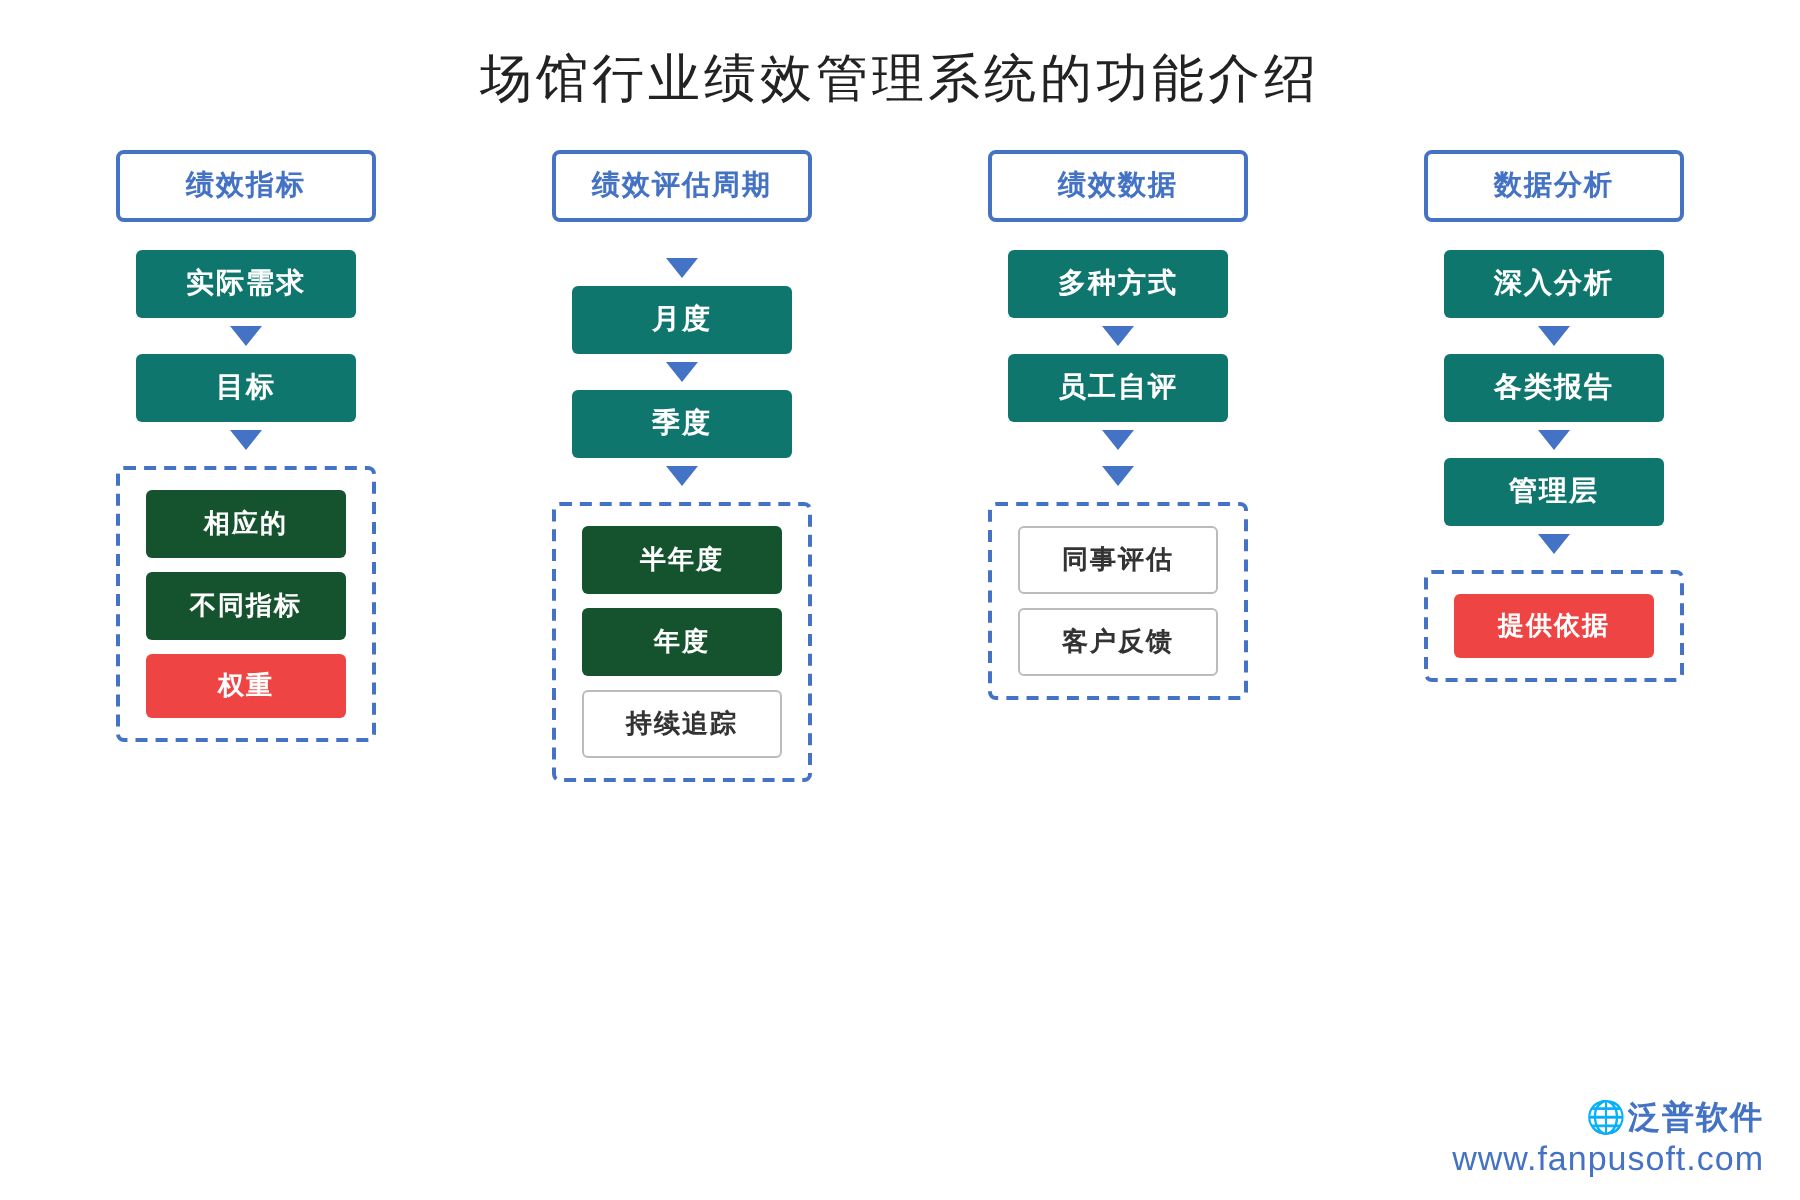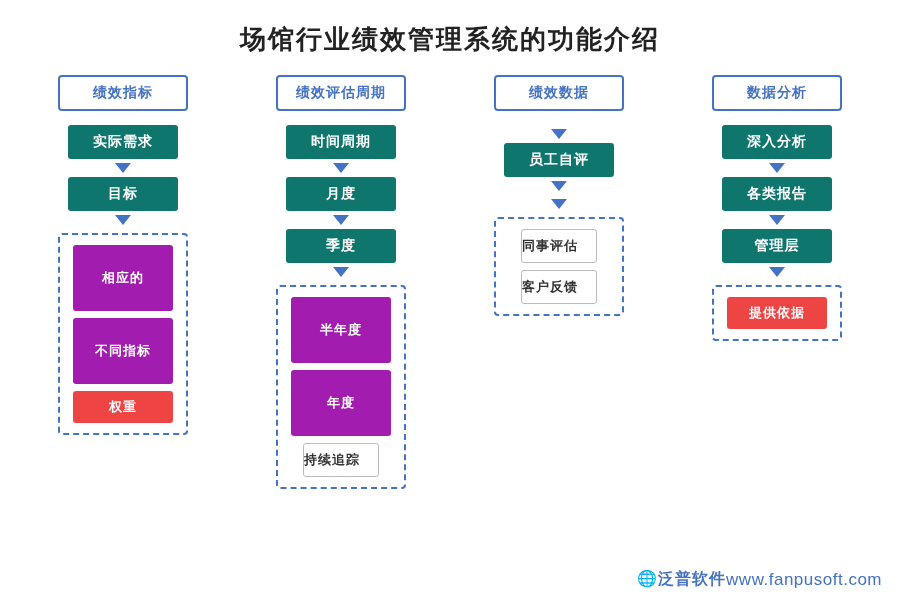--- a/index.html
+++ b/index.html
@@ -8,21 +8,21 @@
       height: 600px;
       background: #fff;
       font-family: "Microsoft YaHei", "SimHei", sans-serif;
       overflow: hidden;
       position: relative;
     }
 
     .page-title {
       text-align: center;
       font-size: 26px;
-      font-weight: bold;
+      font-weight: normal;
       color: #222;
       padding: 22px 0 18px 0;
       letter-spacing: 2px;
     }
 
     .main-container {
       display: flex;
       flex-direction: row;
       justify-content: center;
       align-items: flex-start;
@@ -83,26 +83,26 @@
       width: 130px;
       padding: 10px 8px;
       display: flex;
       flex-direction: column;
       align-items: center;
       gap: 7px;
       margin-top: 4px;
     }
 
     .gray-box {
-      background: #a21caf;
+      background: #14532d;
       color: #fff;
       font-size: 13px;
       font-weight: bold;
       border-radius: 3px;
-      padding: 24px 0;
+      padding: 8px 0;
       text-align: center;
       width: 100px;
       letter-spacing: 1px;
     }
 
     .dark-box {
       background: #ef4444;
       color: #fff;
       font-size: 13px;
       font-weight: bold;
@@ -113,32 +113,32 @@
       letter-spacing: 1px;
     }
 
     .white-box {
       background: #fff;
       color: #333;
       font-size: 13px;
       font-weight: bold;
       border-radius: 3px;
       padding: 7px 0;
-      text-align: left;
-      width: 76px;
+      text-align: center;
+      width: 100px;
       letter-spacing: 1px;
       border: 1px solid #bbb;
     }
 
     .watermark {
       position: absolute;
       bottom: 10px;
       right: 18px;
       display: flex;
-      flex-direction: row;
+      flex-direction: column;
       align-items: flex-end;
     }
 
     .watermark-logo {
       font-size: 16px;
       color: #4472c4;
       font-weight: bold;
       letter-spacing: 1px;
     }
 
@@ -162,34 +162,34 @@
       <div class="blue-box">目标</div>
       <div class="arrow-down"></div>
       <div class="dashed-box">
         <div class="gray-box">相应的</div>
         <div class="gray-box">不同指标</div>
         <div class="dark-box">权重</div>
       </div>
     </div>
     <div class="column">
       <div class="col-header">绩效评估周期</div>
-      <div class="blue-box">时间周期</div>
       <div class="arrow-down"></div>
       <div class="blue-box">月度</div>
       <div class="arrow-down"></div>
       <div class="blue-box">季度</div>
       <div class="arrow-down"></div>
       <div class="dashed-box">
         <div class="gray-box">半年度</div>
         <div class="gray-box">年度</div>
         <div class="white-box">持续追踪</div>
       </div>
     </div>
     <div class="column">
       <div class="col-header">绩效数据</div>
+      <div class="blue-box">多种方式</div>
       <div class="arrow-down"></div>
       <div class="blue-box">员工自评</div>
       <div class="arrow-down"></div>
       <div class="arrow-down"></div>
       <div class="dashed-box">
         <div class="white-box">同事评估</div>
         <div class="white-box">客户反馈</div>
       </div>
     </div>
     <div class="column">

